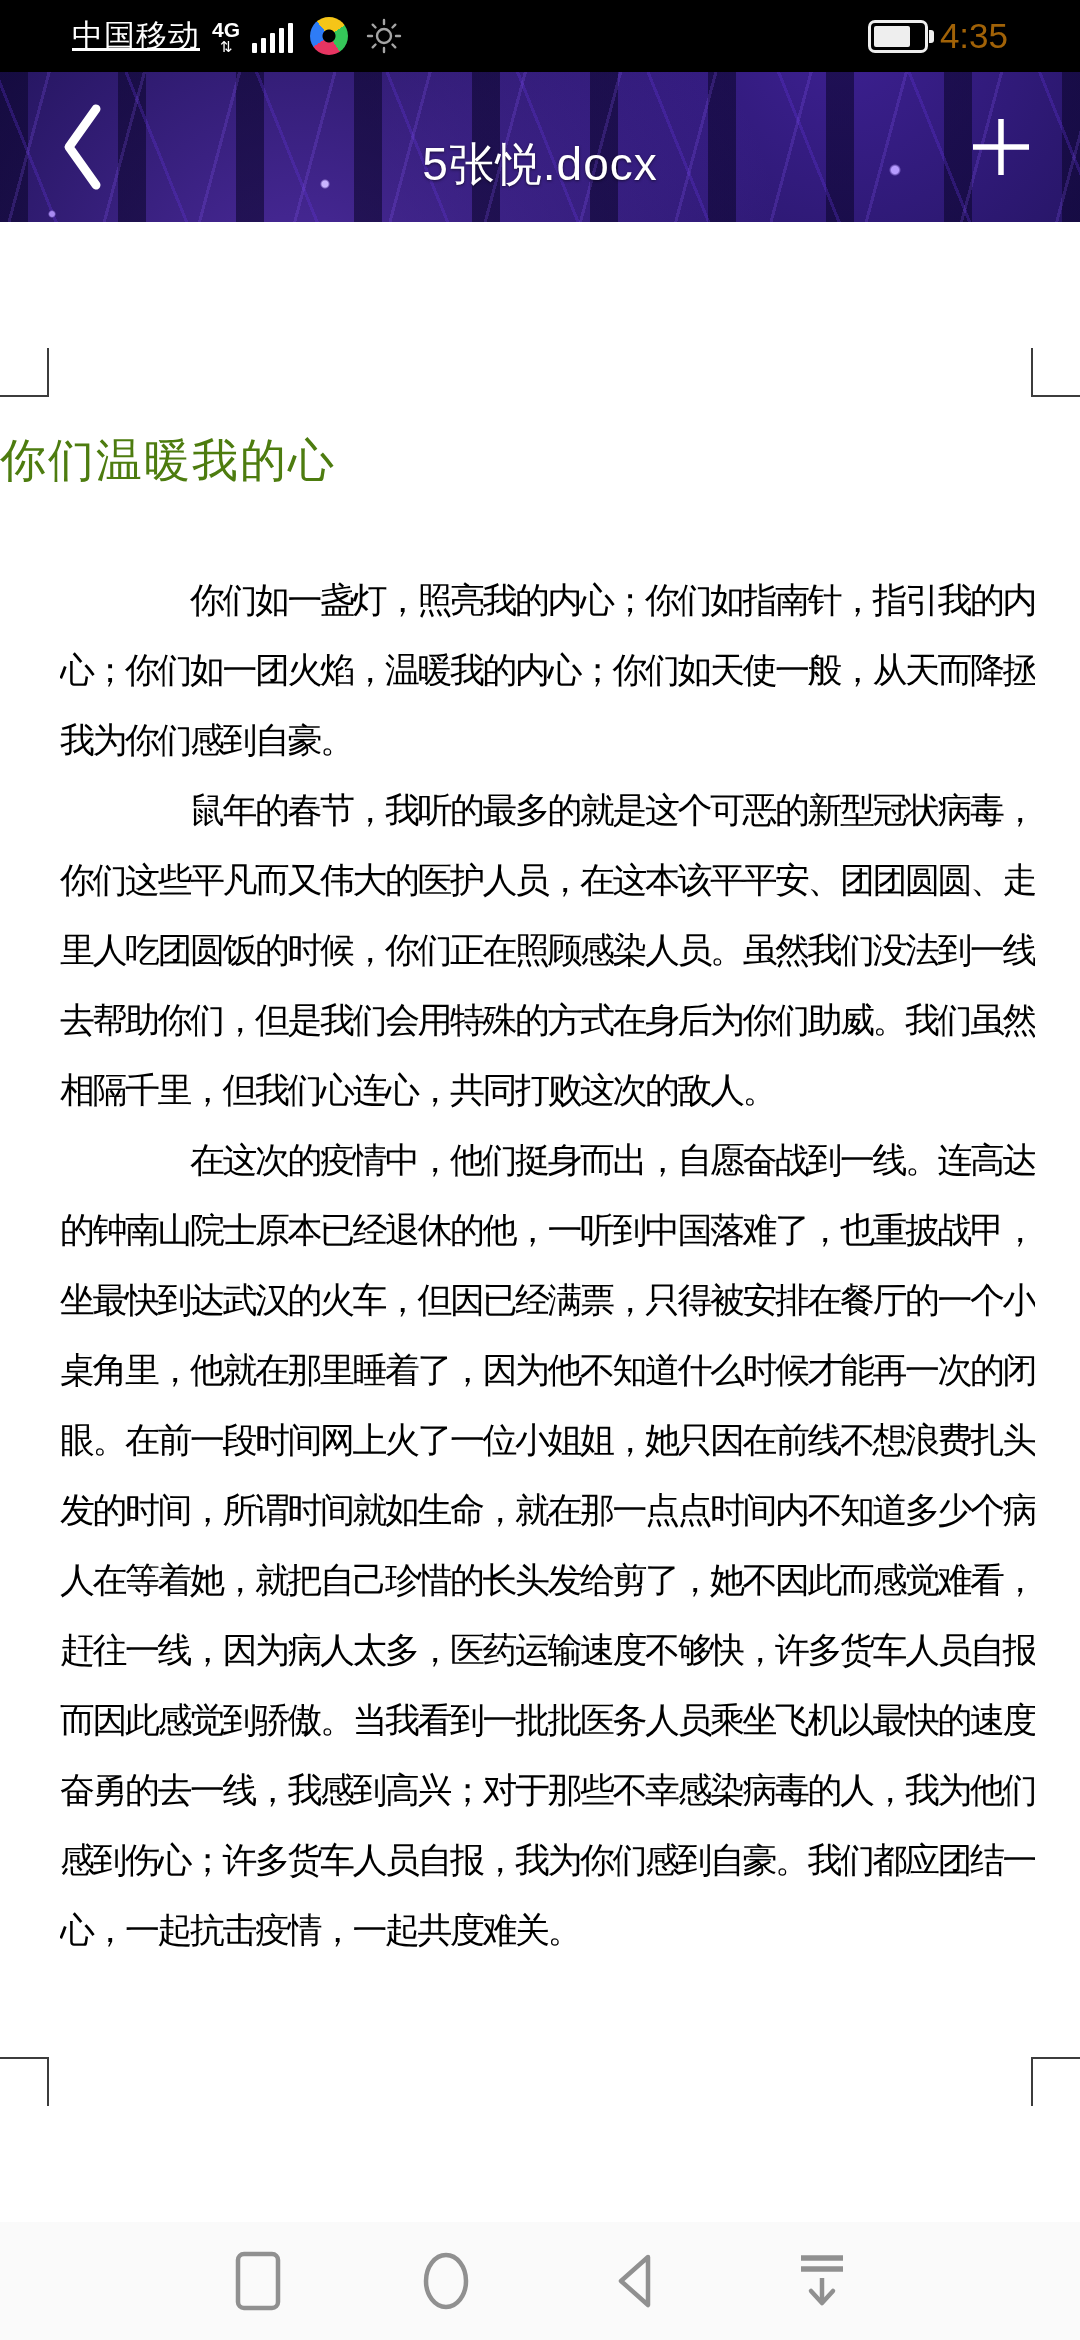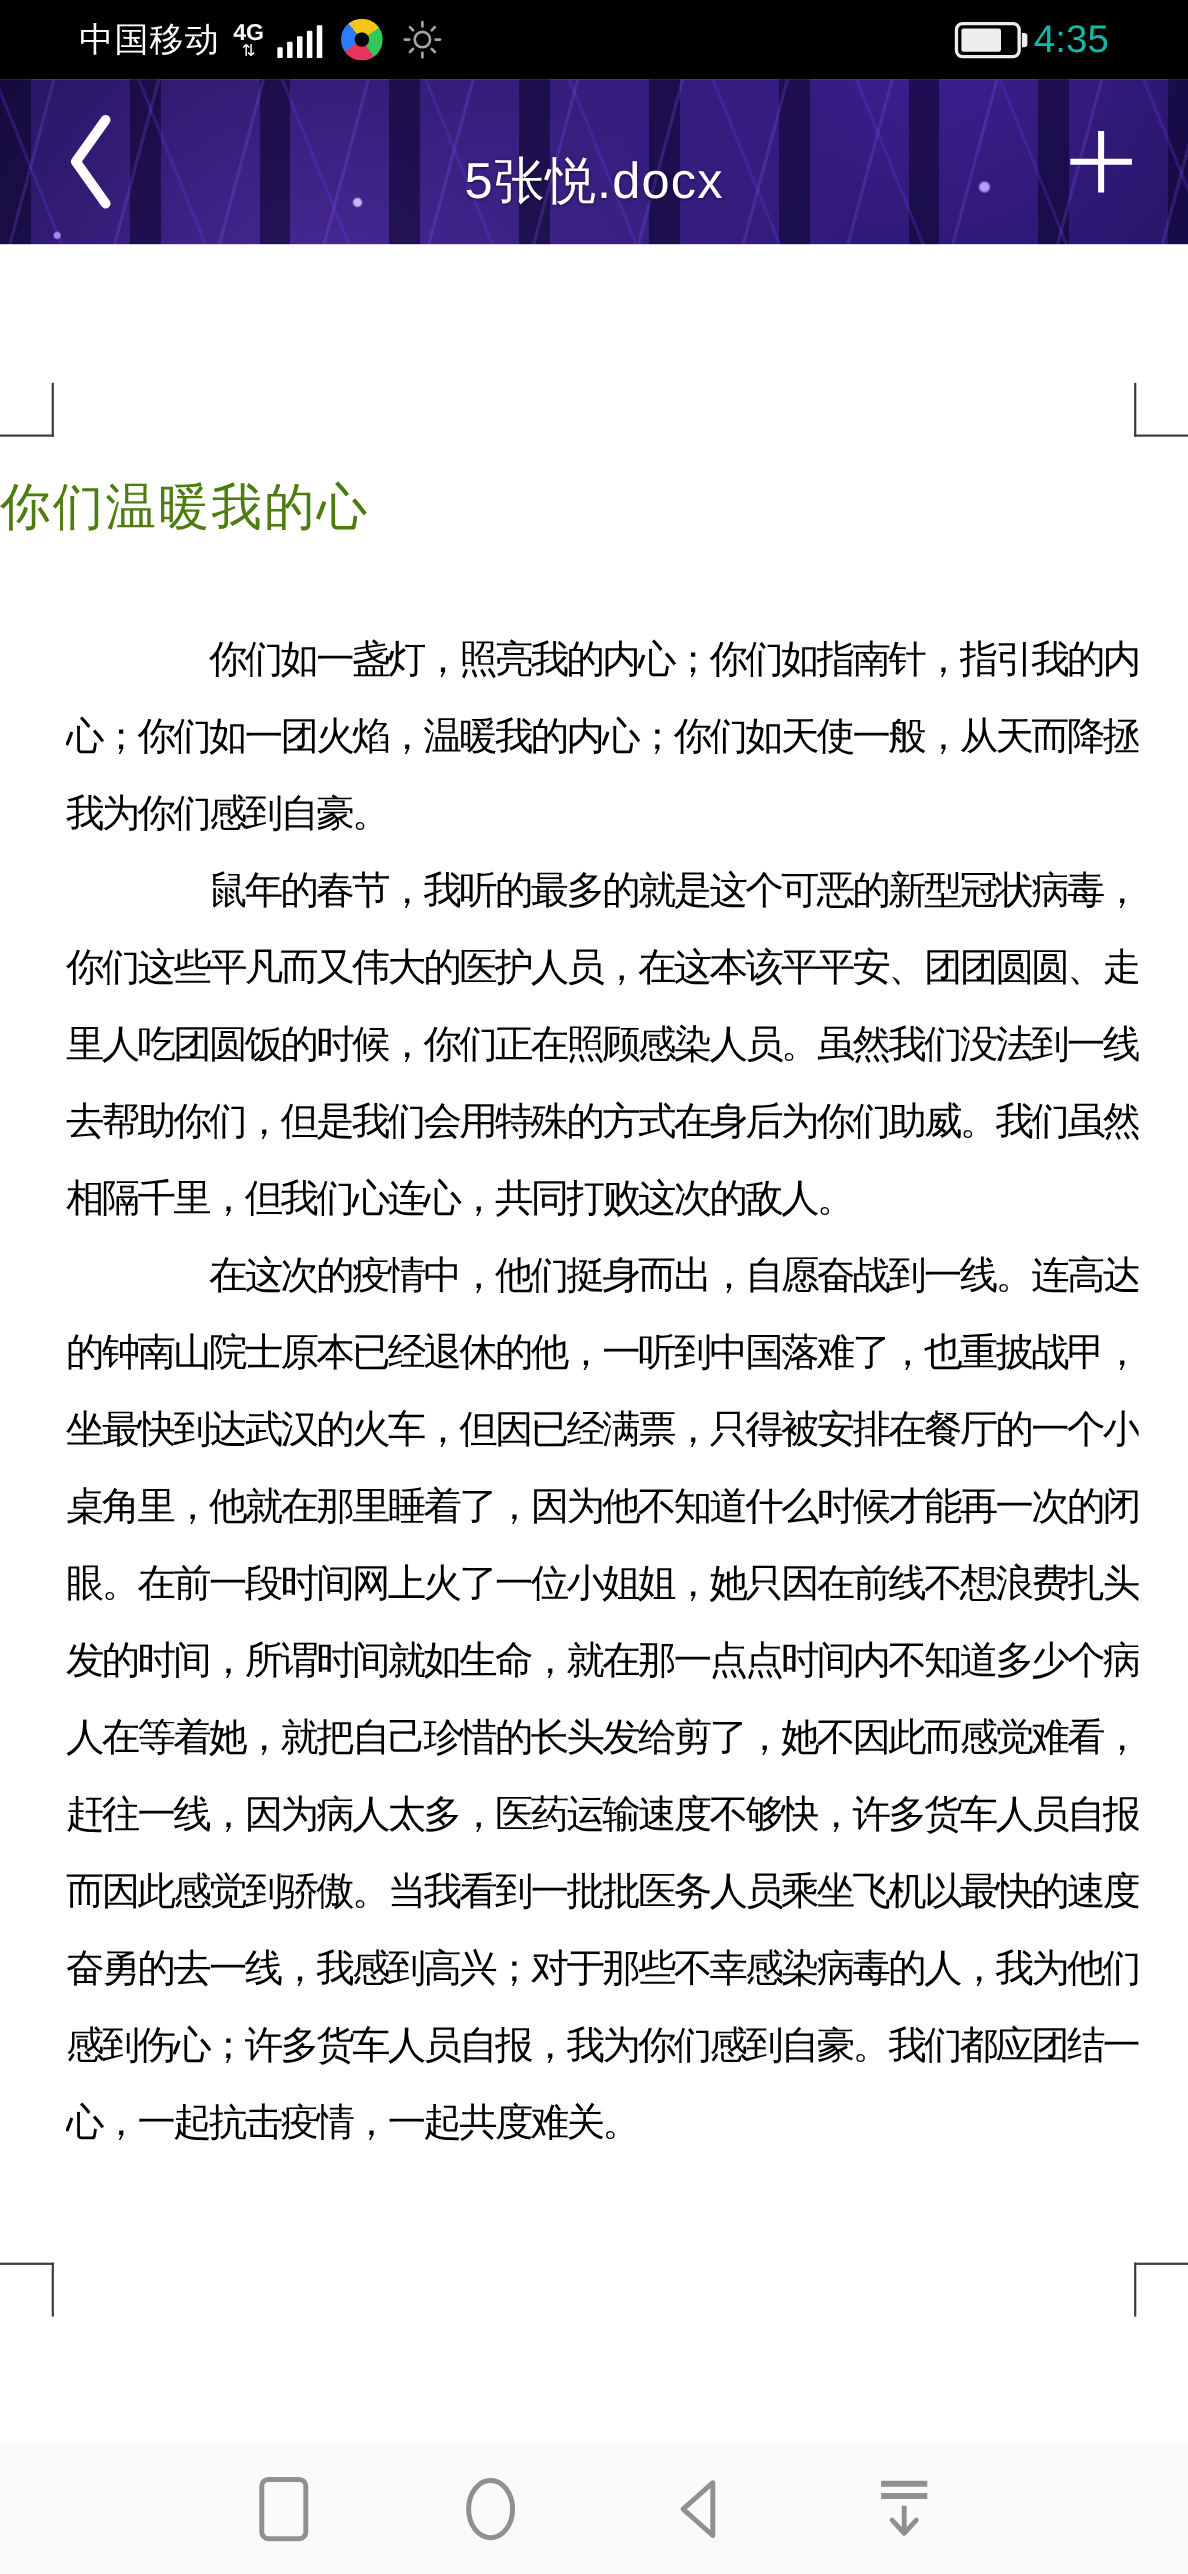--- a/index.html
+++ b/index.html
@@ -7,37 +7,37 @@
     position:relative;width:1080px;height:2340px;overflow:hidden;
     background:#ffffff;font-family:"Liberation Sans","DejaVu Sans",sans-serif;
   }
   
   .status-bar{
     position:absolute;top:0;left:0;width:1080px;height:72px;background:#000;
     display:flex;align-items:center;justify-content:space-between;
     padding:0 72px;box-sizing:border-box;color:#fff;
   }
   .sb-left{display:flex;align-items:center;gap:10px;}
-  .carrier{font-size:31px;letter-spacing:1px;}
+  .carrier{font-size:31px;letter-spacing:1px;text-decoration:underline;}
   .net-ind{display:flex;flex-direction:column;align-items:center;line-height:1;margin-left:2px;}
   .net-ind .g4{font-size:21px;font-weight:bold;}
   .net-ind .arrows{font-size:15px;margin-top:-1px;}
   .sig{display:block;margin-left:2px;}
   .pinwheel{
     width:38px;height:38px;border-radius:50%;display:inline-block;margin-left:6px;
     background:
       radial-gradient(circle at center, #000 0 6px, rgba(0,0,0,0) 7px),
       conic-gradient(from -40deg,#f5c518 0 95deg,#35c759 95deg 185deg,#e73562 185deg 275deg,#2e7cf6 275deg 360deg);
   }
   .sun{margin-left:8px;opacity:.8;}
   .sb-right{display:flex;align-items:center;gap:12px;}
   .battery{position:relative;width:54px;height:27px;border:3px solid #eee;border-radius:7px;}
   .battery .fill{position:absolute;left:3px;top:3px;bottom:3px;width:36px;background:#eee;border-radius:2px;}
   .battery .nub{position:absolute;right:-9px;top:7px;width:5px;height:13px;background:#eee;border-radius:0 3px 3px 0;}
-  .clock{font-size:35px;color:#14b8a6;}
+  .clock{font-size:35px;color:#a16207;}
   
   .header{
     position:absolute;top:72px;left:0;width:1080px;height:186px;
     background-color:#1b1050;
     background-image:
       radial-gradient(circle 5px at 325px 112px,#c9b4ff 0 60%,rgba(201,180,255,0) 100%),
       radial-gradient(circle 6px at 895px 98px,#b79bff 0 60%,rgba(183,155,255,0) 100%),
       radial-gradient(circle 4px at 52px 142px,#a98cf2 0 60%,rgba(169,140,242,0) 100%),
       repeating-linear-gradient(105deg,transparent 0 46px,rgba(142,92,255,.20) 46px 49px,transparent 49px 92px),
       repeating-linear-gradient(68deg,transparent 0 64px,rgba(99,52,221,.28) 64px 67px,transparent 67px 121px),

